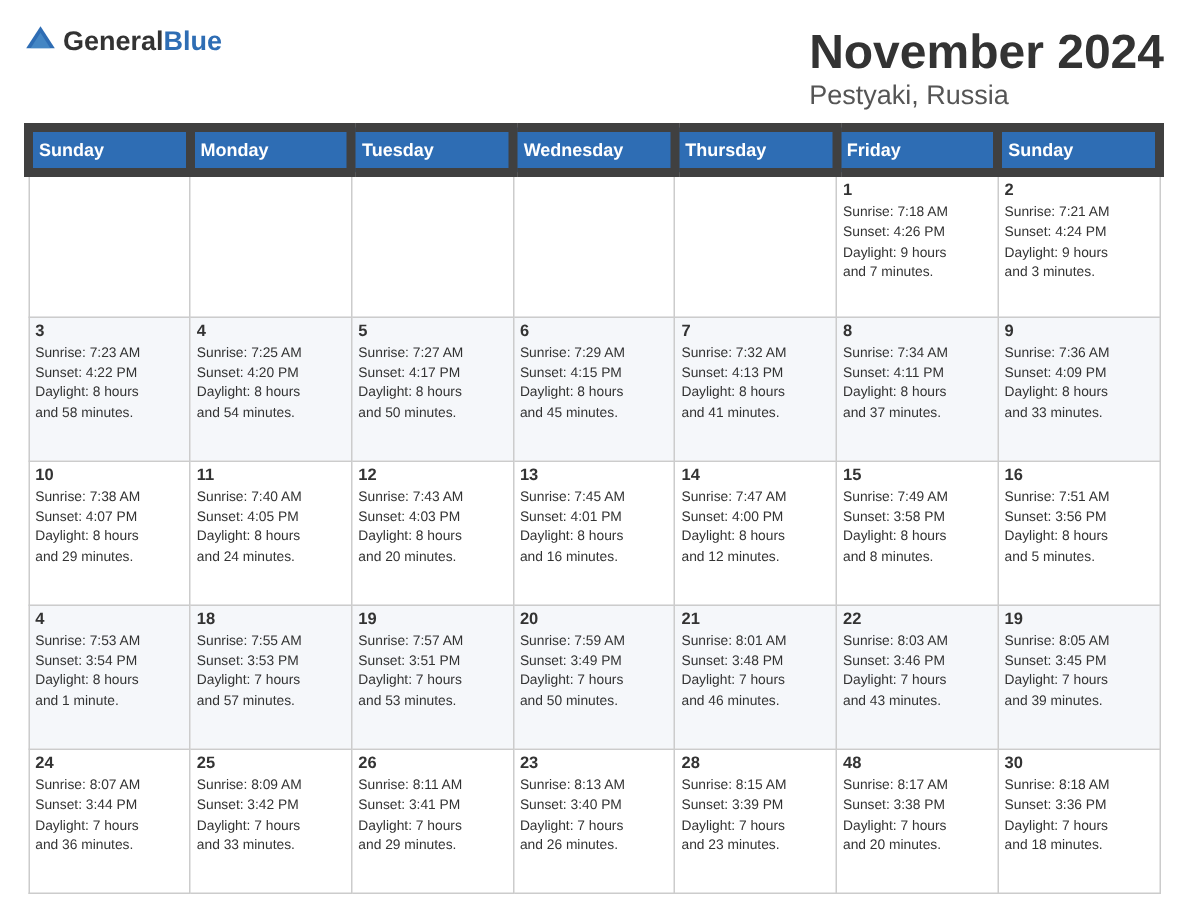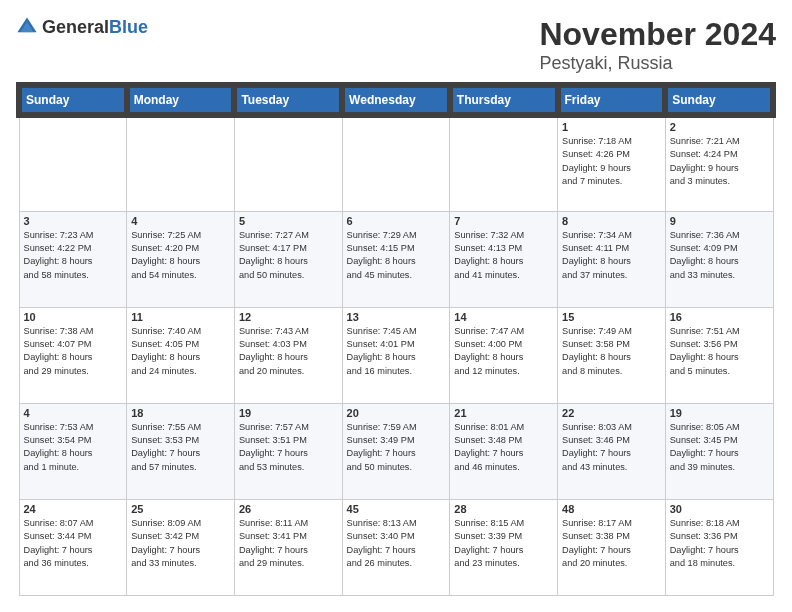--- a/index.html
+++ b/index.html
@@ -243,21 +243,21 @@
           </td>
           <td>
             <span class="day-num">25</span>
             <div class="day-info">Sunrise: 8:09 AM<br>Sunset: 3:42 PM<br>Daylight: 7 hours<br>and 33 minutes.</div>
           </td>
           <td>
             <span class="day-num">26</span>
             <div class="day-info">Sunrise: 8:11 AM<br>Sunset: 3:41 PM<br>Daylight: 7 hours<br>and 29 minutes.</div>
           </td>
           <td>
-            <span class="day-num">45</span>
+            <span class="day-num">23</span>
             <div class="day-info">Sunrise: 8:13 AM<br>Sunset: 3:40 PM<br>Daylight: 7 hours<br>and 26 minutes.</div>
           </td>
           <td>
             <span class="day-num">28</span>
             <div class="day-info">Sunrise: 8:15 AM<br>Sunset: 3:39 PM<br>Daylight: 7 hours<br>and 23 minutes.</div>
           </td>
           <td>
             <span class="day-num">48</span>
             <div class="day-info">Sunrise: 8:17 AM<br>Sunset: 3:38 PM<br>Daylight: 7 hours<br>and 20 minutes.</div>
           </td>

